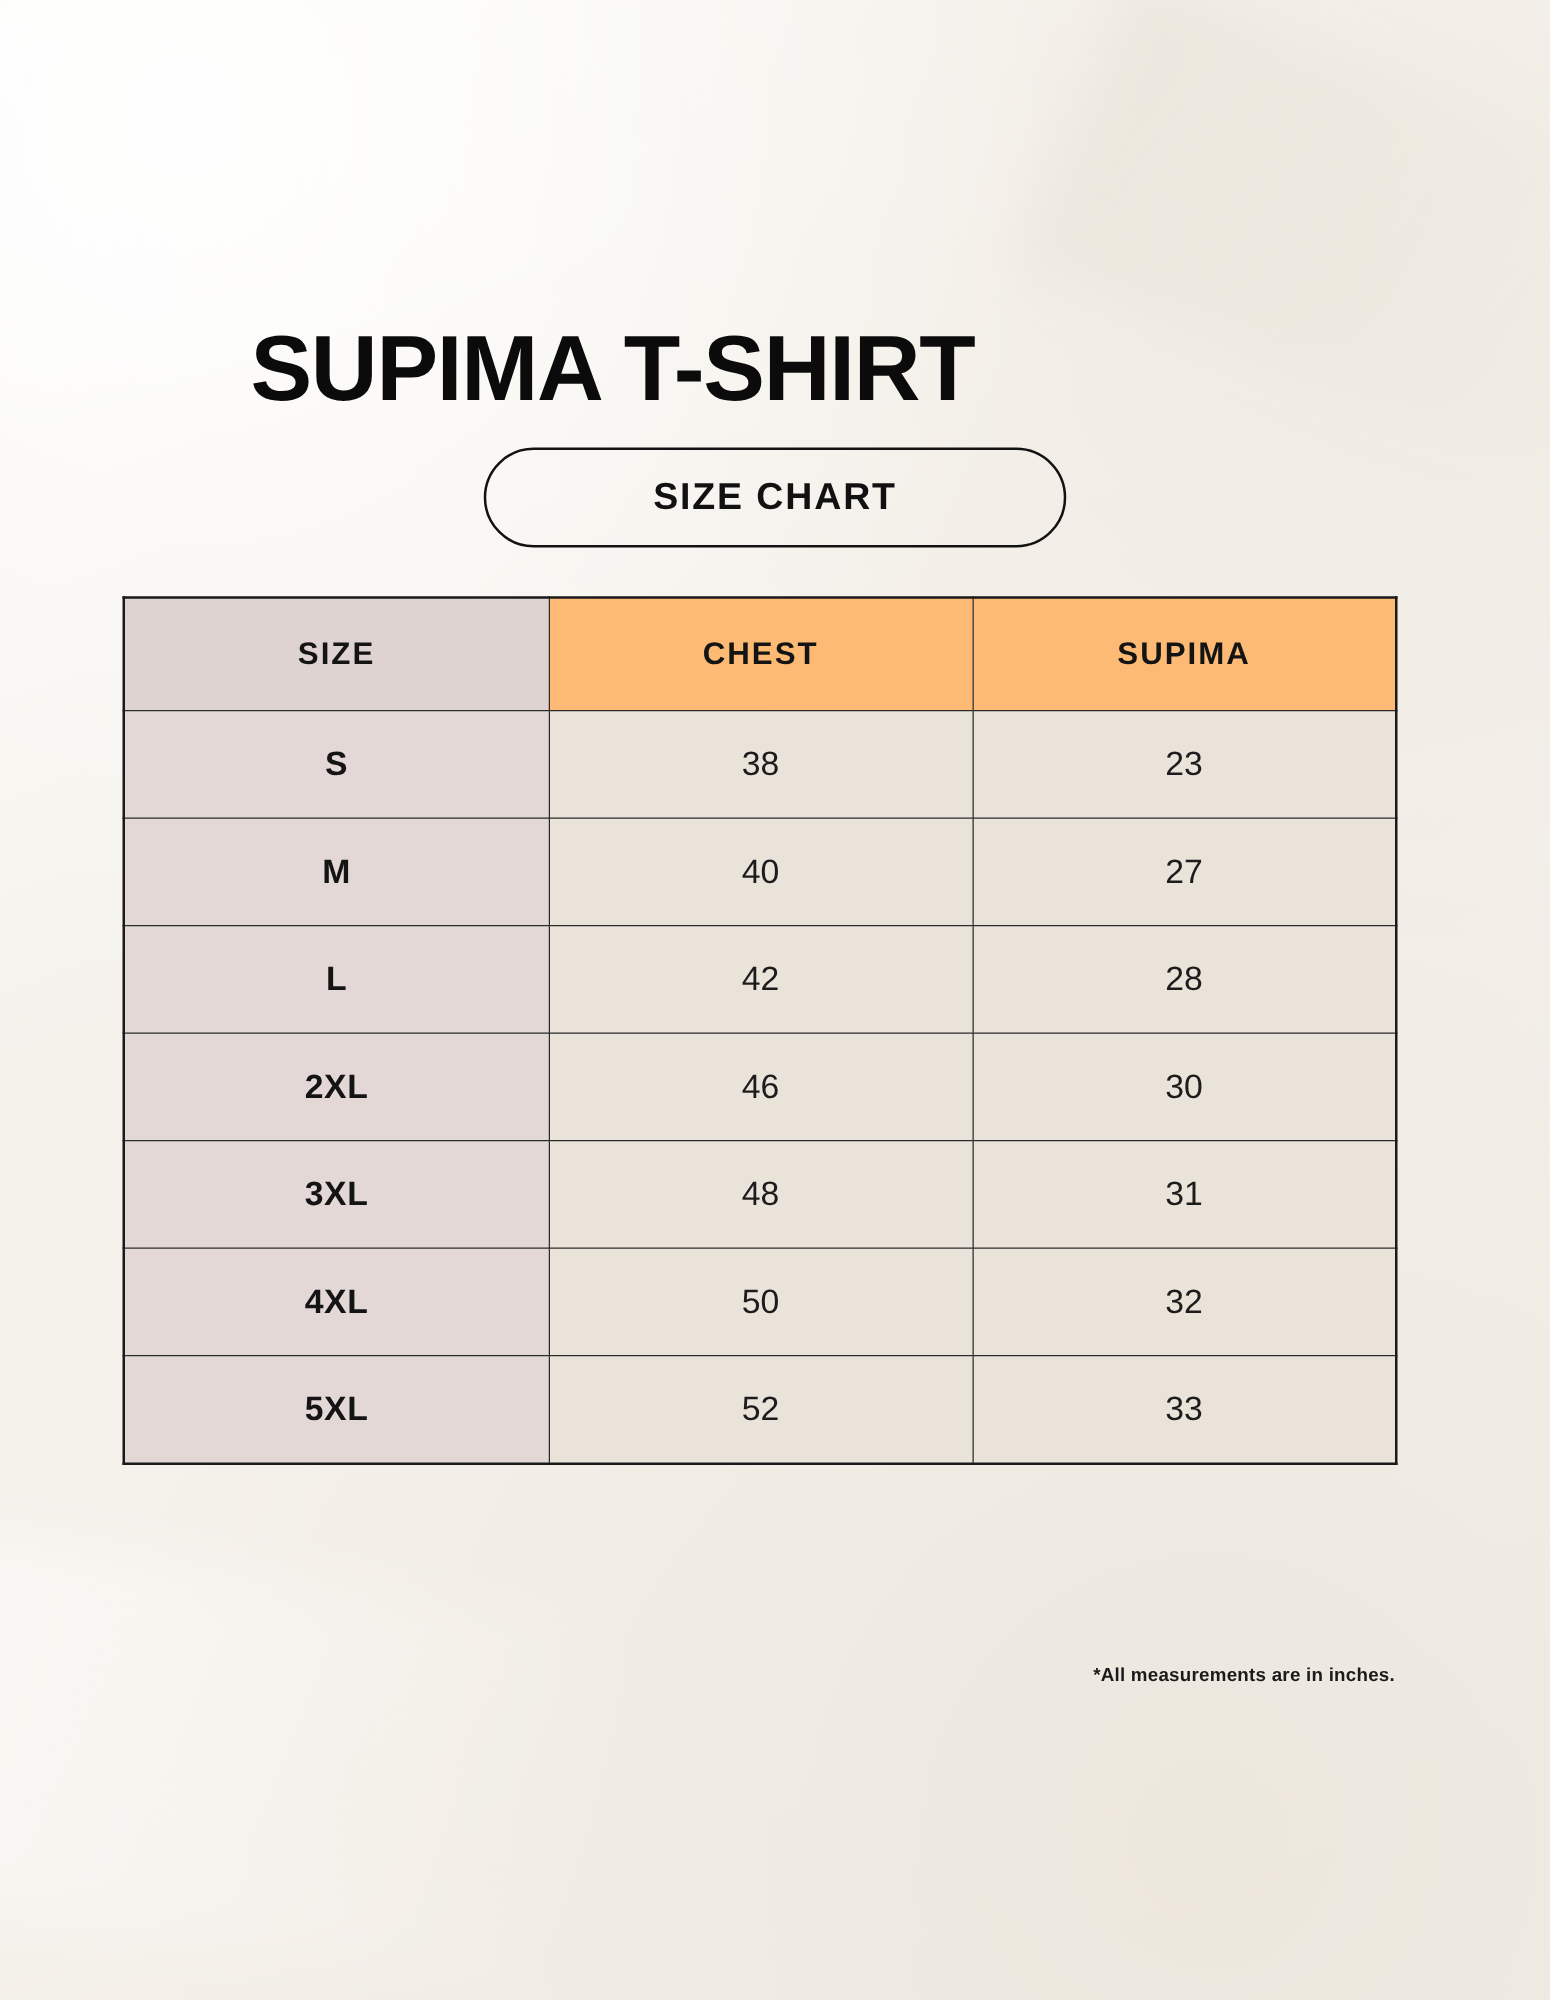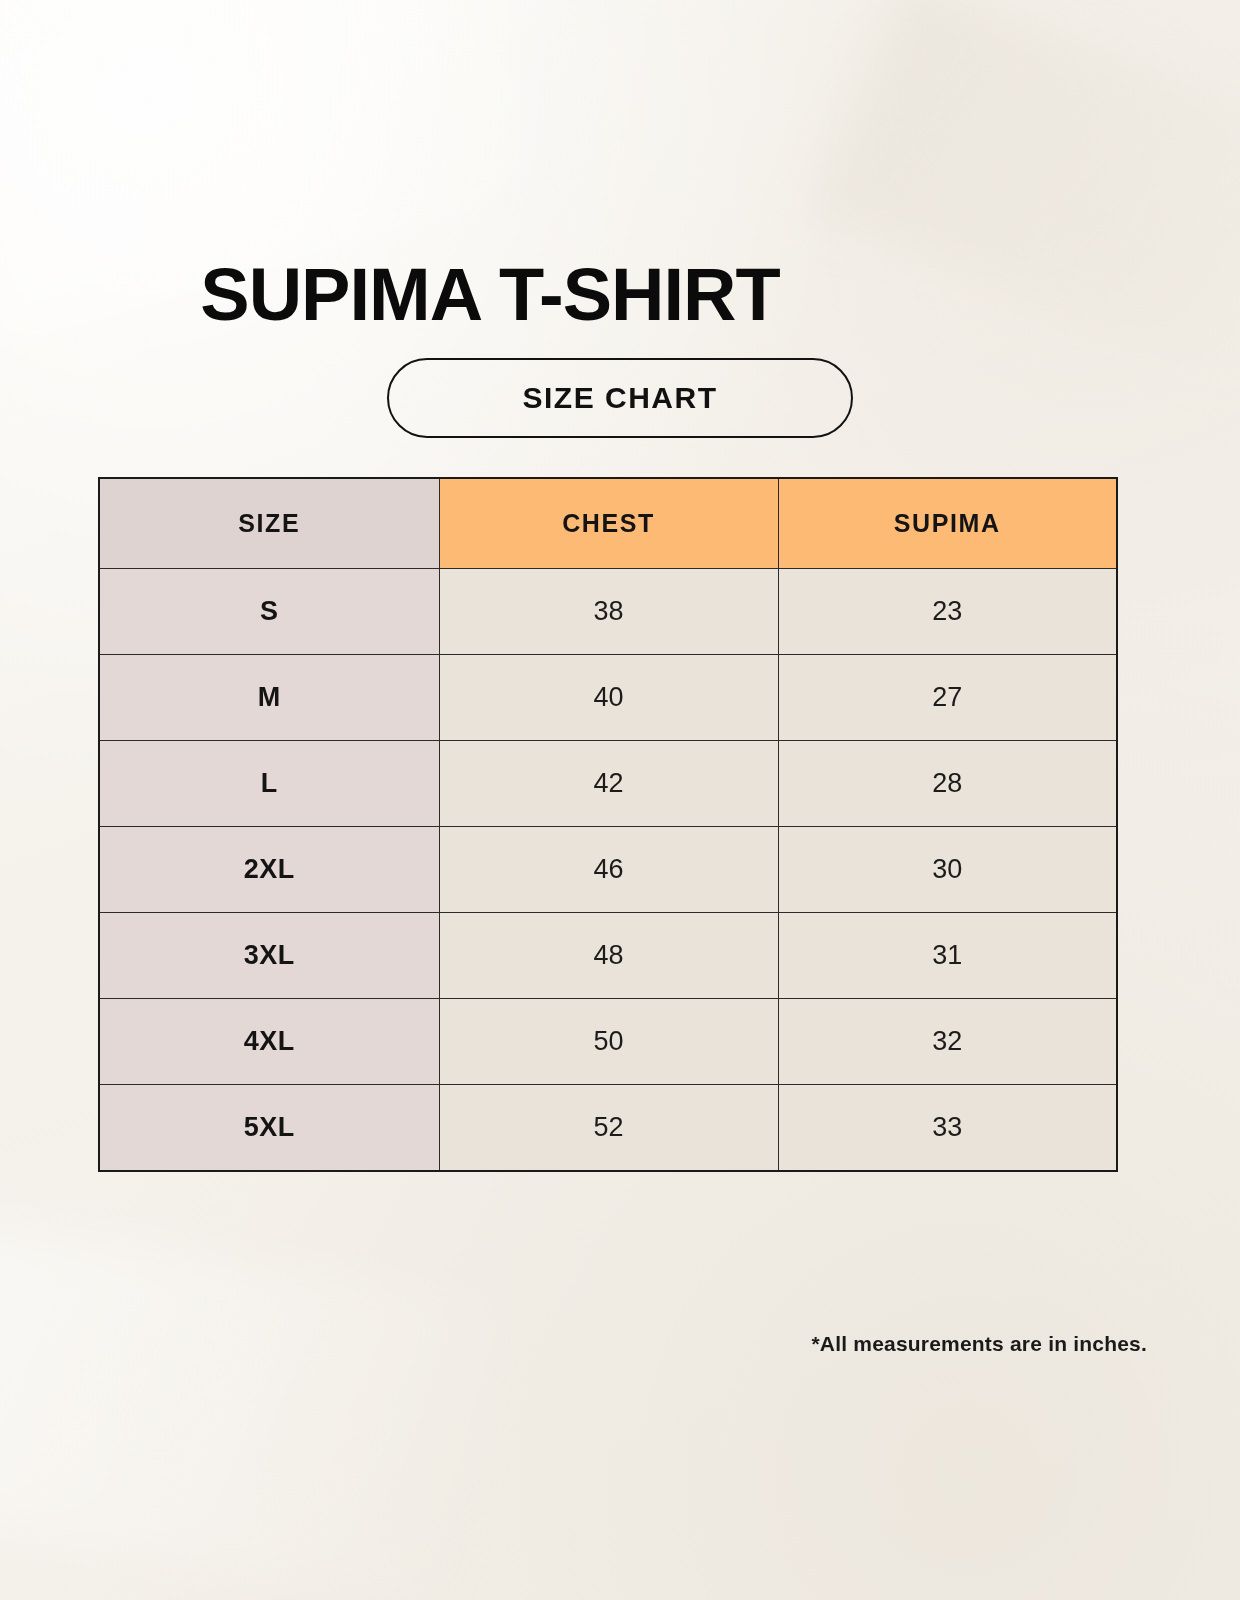--- a/index.html
+++ b/index.html
@@ -126,25 +126,24 @@
     font-weight: 400;
     color: #1c1c1c;
   }
 
   .footnote {
     position: absolute;
     top: 1332px;
     left: 0;
     width: 1116px;
     text-align: right;
-    font-size: 21px;
+    font-size: 15px;
     font-weight: 700;
     color: #1a1a1a;
     letter-spacing: 0.2px;
-    margin-left: 31px;
   }
 </style>
 </head>
 <body>
 
 <div class="page">
   <div class="bg-wash"></div>
   <div class="bg-streak streak-a"></div>
   <div class="bg-streak streak-b"></div>
   <div class="bg-streak streak-c"></div>

